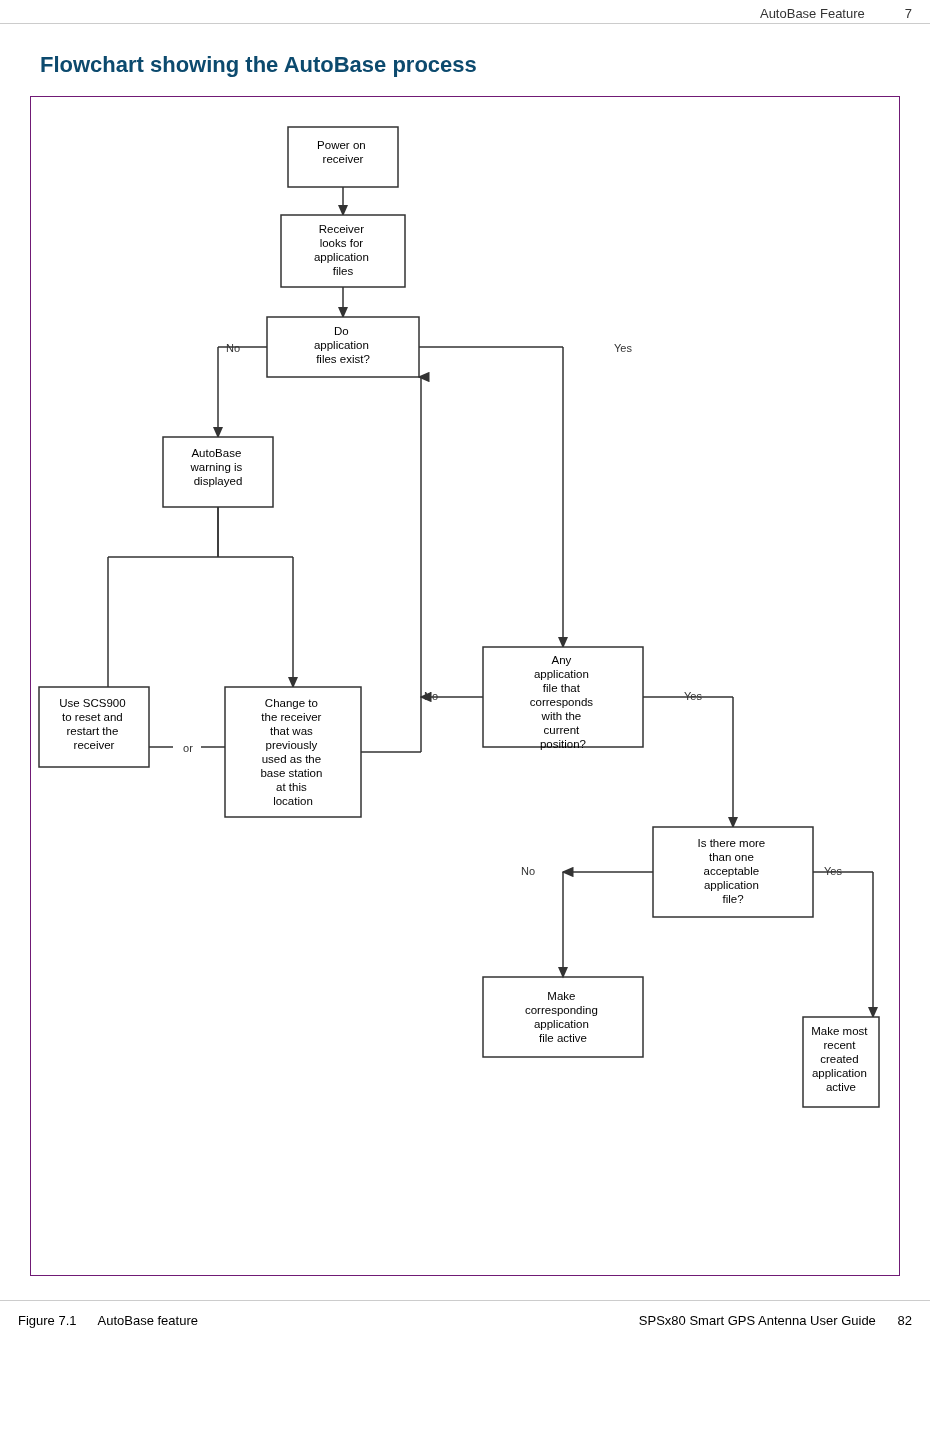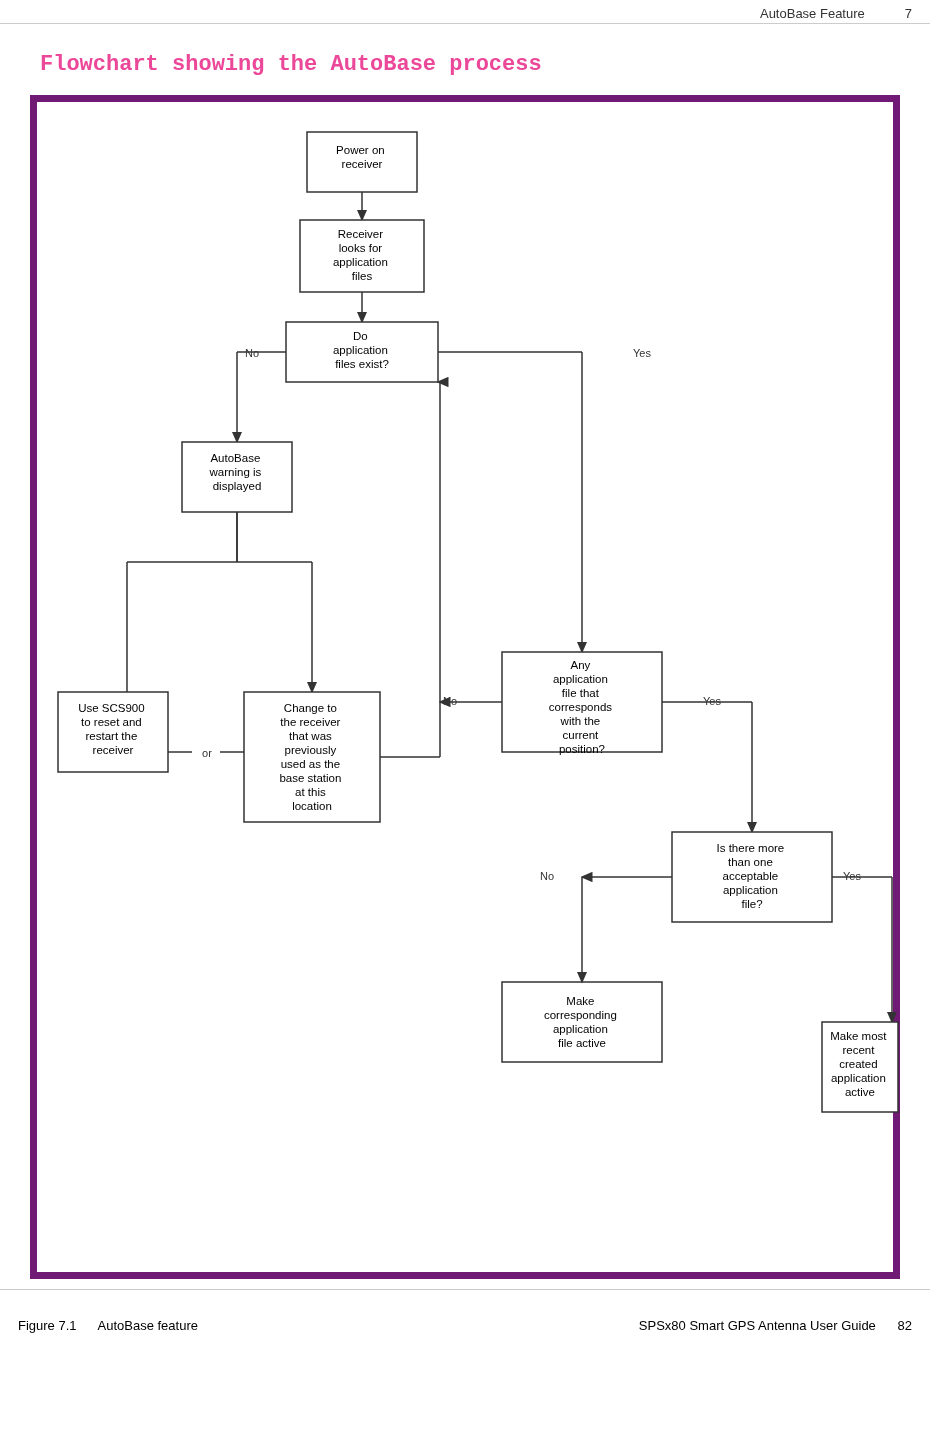--- a/index.html
+++ b/index.html
@@ -22,40 +22,39 @@
     .header-title {
       font-size: 13px;
       color: #333;
     }
     .header-page {
       font-size: 13px;
       color: #333;
       margin-left: 40px;
     }
     .page-title {
-      color: #ec4899;
+      color: #0c4a6e;
       font-size: 22px;
       font-weight: bold;
       padding: 28px 40px 18px 40px;
-      font-family: Liberation Mono, monospace;
     }
     .flowchart-container {
       margin: 0 30px;
-      border: 7px solid #701a75;
-      padding: 10px 10px 20px 15px;
+      border: 1px solid #701a75;
+      padding: 10px 10px 20px 2px;
       position: relative;
       min-height: 1180px;
     }
     .footer-bar {
       display: flex;
       justify-content: space-between;
       align-items: center;
-      padding: 28px 18px;
+      padding: 12px 18px;
       border-top: 1px solid #ccc;
-      margin-top: 10px;
+      margin-top: 24px;
     }
 
     
     .flowchart-svg {
       display: block;
       margin: 0 auto;
     }
 
     
     .fc-box {

